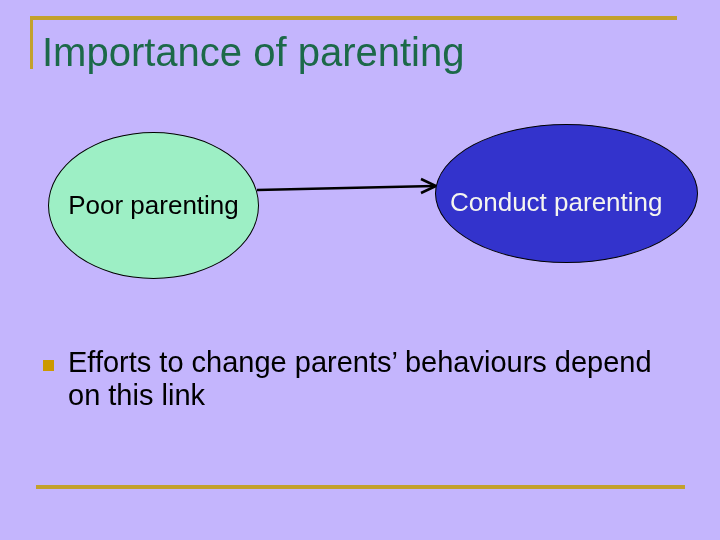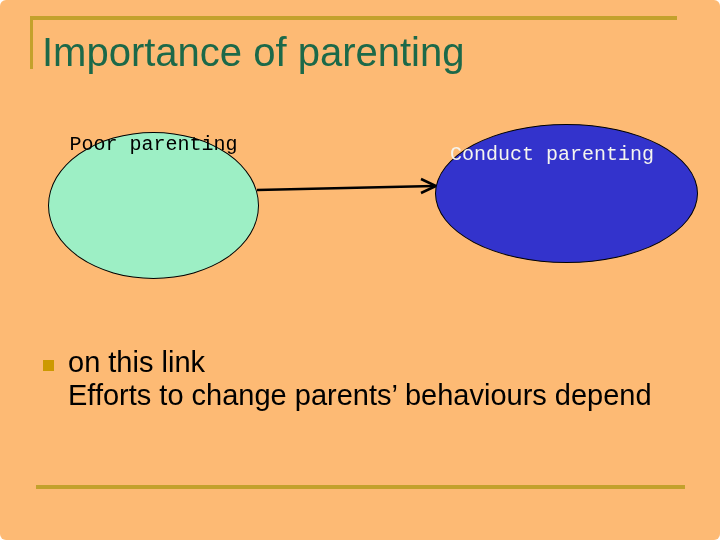--- a/index.html
+++ b/index.html
@@ -1,23 +1,22 @@
 <!DOCTYPE html>
 <html><head>
 <meta charset="utf-8">
 <style>
   html, body { margin: 0; padding: 0; background: #ffffff; }
   .slide {
     position: relative;
     width: 720px;
     height: 540px;
-    background: #fdba74;
+    background: #c4b5fd;
     overflow: hidden;
     font-family: "Liberation Sans", sans-serif;
-    border-radius: 6px;
   }
   .rule { position: absolute; }
   .rule-top        { left: 30px; top: 16px;  width: 647px; height: 4px; }
   .rule-title-left { left: 30px; top: 16px;  width: 3px;   height: 53px; }
   .rule-bottom     { left: 36px; top: 485px; width: 649px; height: 4px; }
 
   .title {
     position: absolute;
     left: 42px;
     top: 32px;
@@ -27,23 +26,24 @@
     line-height: 40px;
     white-space: nowrap;
   }
 
   .ellipse {
     position: absolute;
     box-sizing: border-box;
     border: 1.5px solid #000000;
     border-radius: 50%;
     display: flex;
+    align-items: center;
     justify-content: center;
-    font-family: Liberation Mono, monospace;
-    font-size: 20px;
+    font-family: Liberation Sans, sans-serif;
+    font-size: 26px;
   }
   .ellipse-green { left: 48px;  top: 132px; width: 211px; height: 147px; }
   .ellipse-blue  {
     left: 435px; top: 124px; width: 263px; height: 139px;
     justify-content: flex-start;
     padding-left: 14px;
     padding-top: 18px;
   }
   .node-label { white-space: nowrap; }
 
@@ -91,20 +91,20 @@
     <path d="M171 9 L186 16 L171 23" fill="none" stroke="#000000" stroke-width="2.5"></path>
   </svg>
 
   <div class="ellipse ellipse-blue" style="background: rgb(51, 51, 204);">
     <span class="node-label" style="color: rgb(245, 245, 239);">Conduct parenting</span>
   </div>
 
   <div>
     <span class="bullet-marker" style="background: rgb(204, 153, 0);"></span>
     <div class="bullet-text">
+      <div>Efforts to change parents’ behaviours depend</div>
       <div>on this link</div>
-      <div>Efforts to change parents’ behaviours depend</div>
     </div>
   </div>
 
   <div class="rule rule-bottom" style="background: rgb(195, 161, 44);"></div>
 
 </div>
 
 </body></html>

